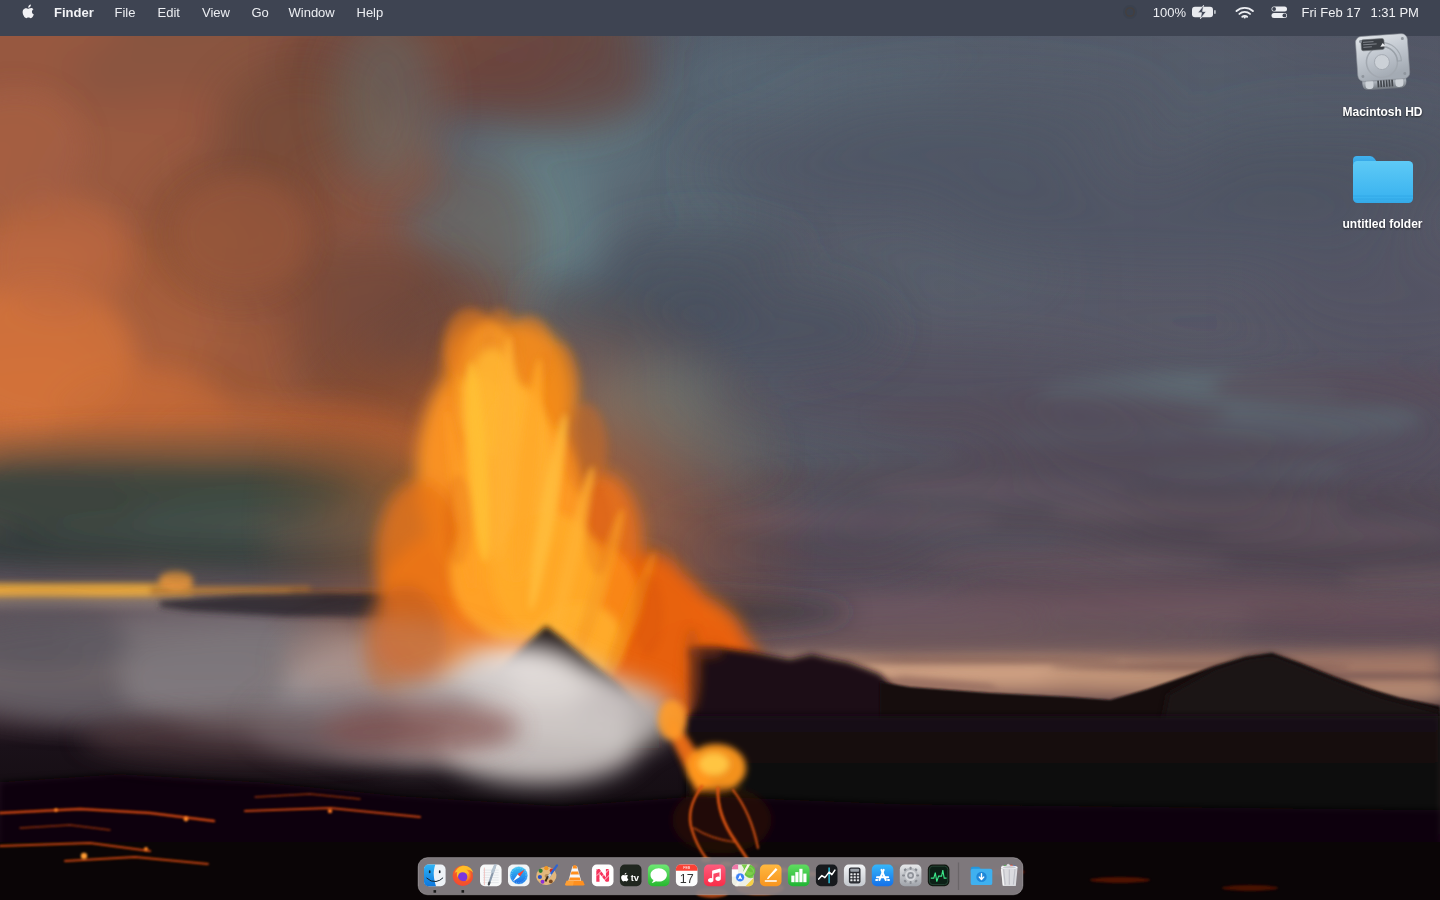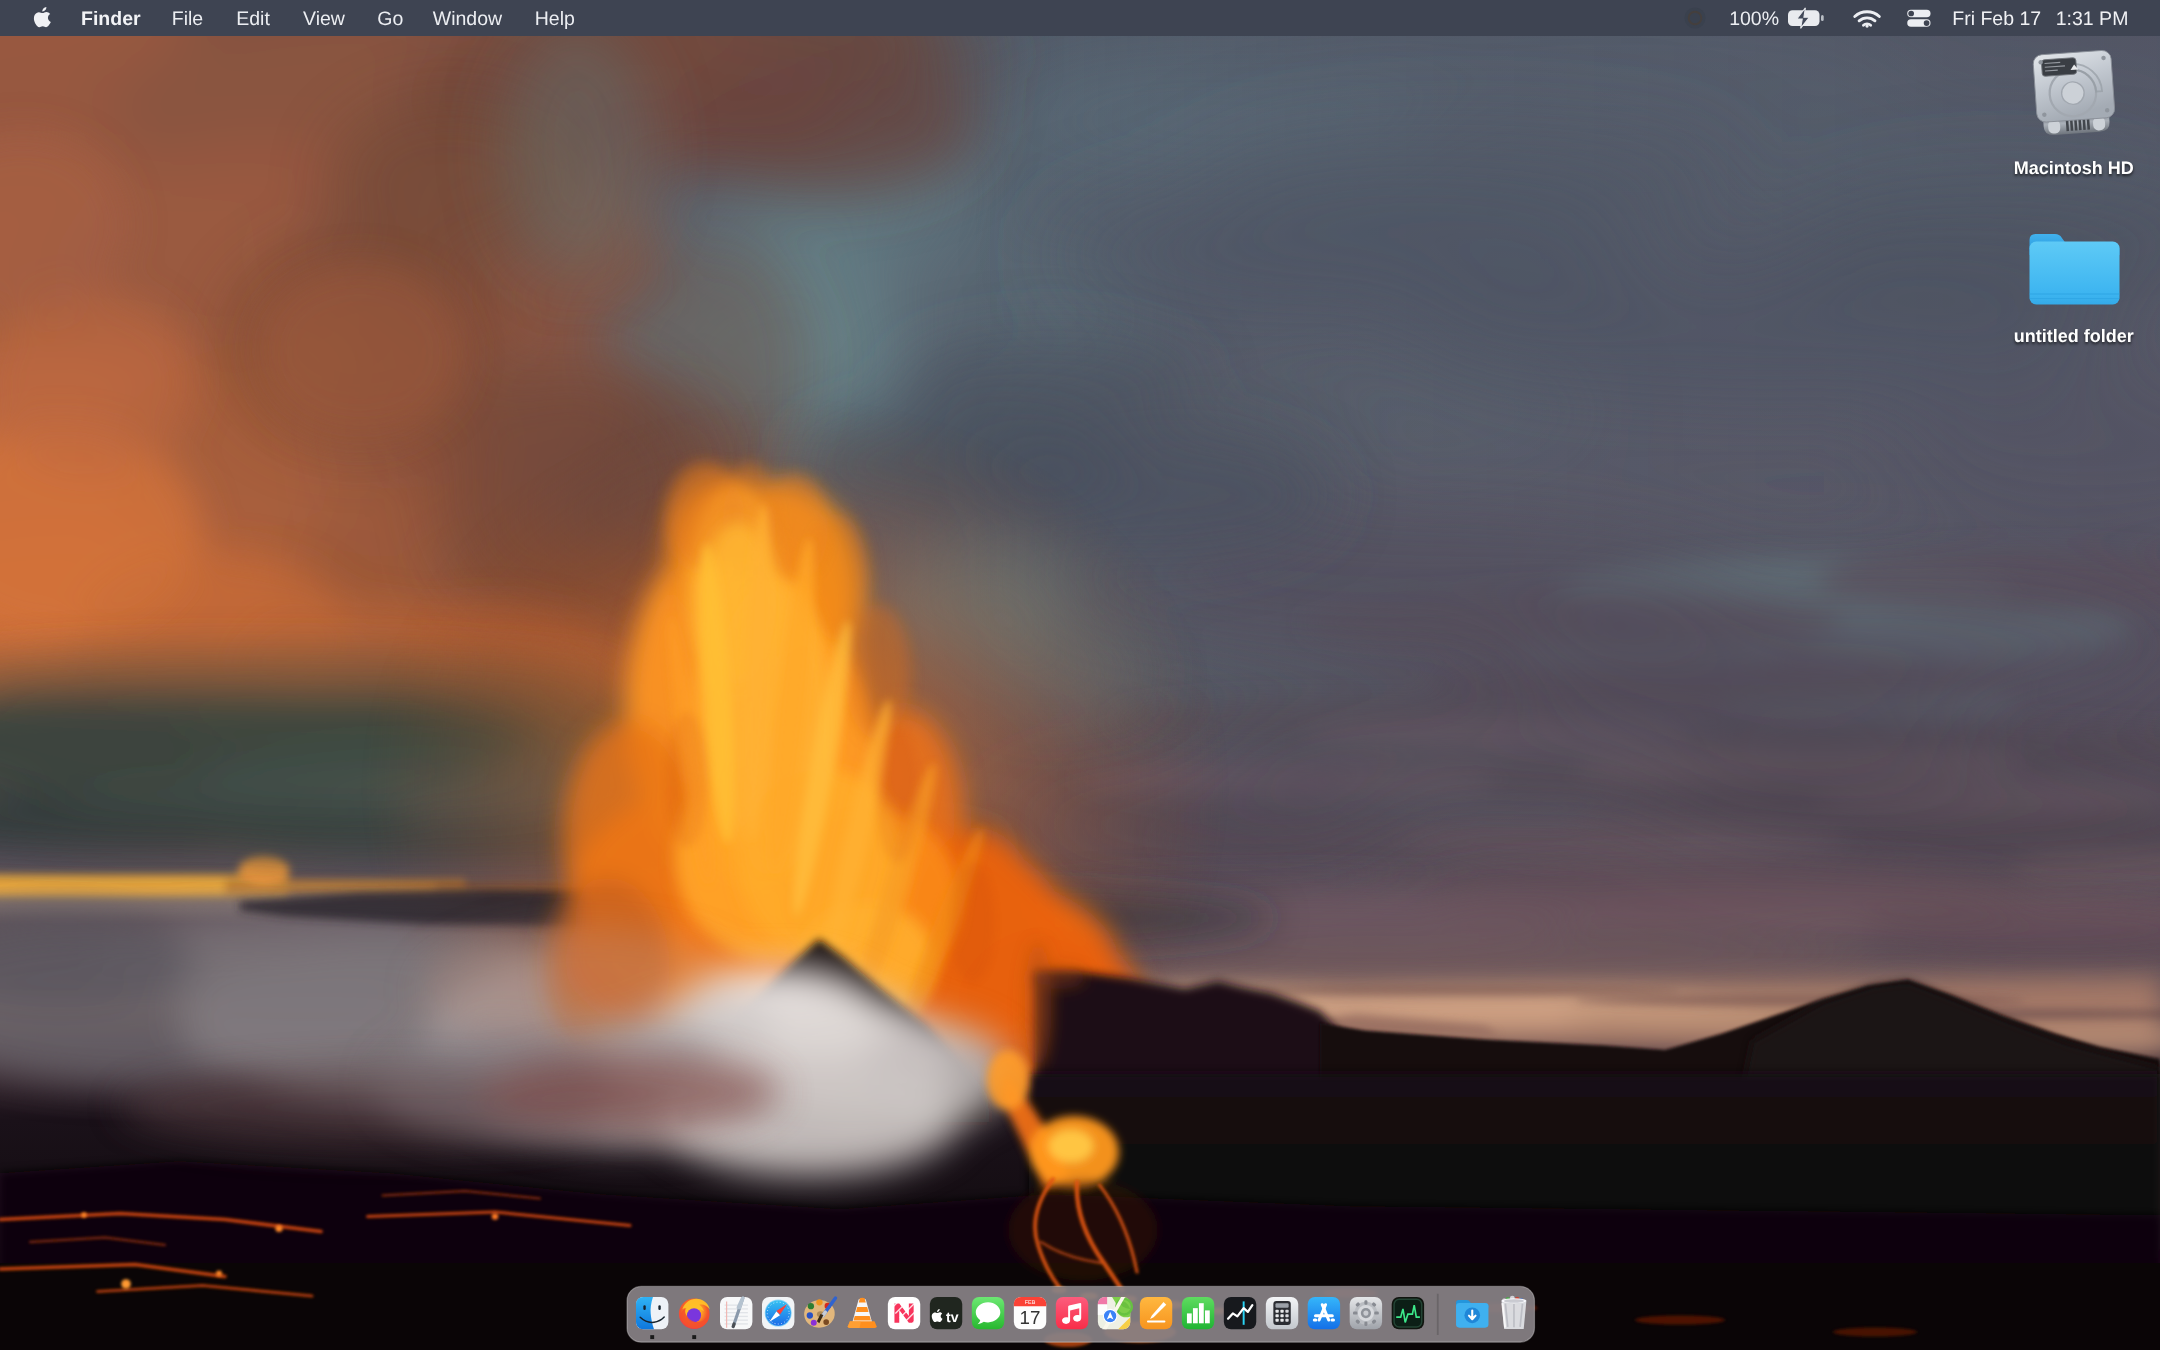--- a/index.html
+++ b/index.html
@@ -1,20 +1,20 @@
 <!DOCTYPE html>
 <html><head>
 <meta charset="utf-8">
 <style>
   html,body{margin:0;padding:0;width:1440px;height:900px;overflow:hidden;background:#0a0608;
     font-family:"Liberation Sans",sans-serif;}
   #stage{position:absolute;left:0;top:0;width:1440px;height:900px;}
   #bg{position:absolute;left:0;top:0;}
   
-  #menubar{position:absolute;left:0;top:0;width:1440px;height:24px;background:#3e4452;
+  #menubar{position:absolute;left:0;top:0;width:1440px;height:36px;background:#3e4452;
     color:#7dd3fc;font-size:13px;display:flex;align-items:center;}
   
   .dlabel{position:absolute;color:#fff;font-size:12px;font-weight:bold;text-align:center;
     width:160px;text-shadow:0 1px 2px rgba(0,0,0,0.65);letter-spacing:0px;}
   
   #dock{position:absolute;left:0;top:0;}
 </style>
 </head>
 <body>
 <div id="stage">

